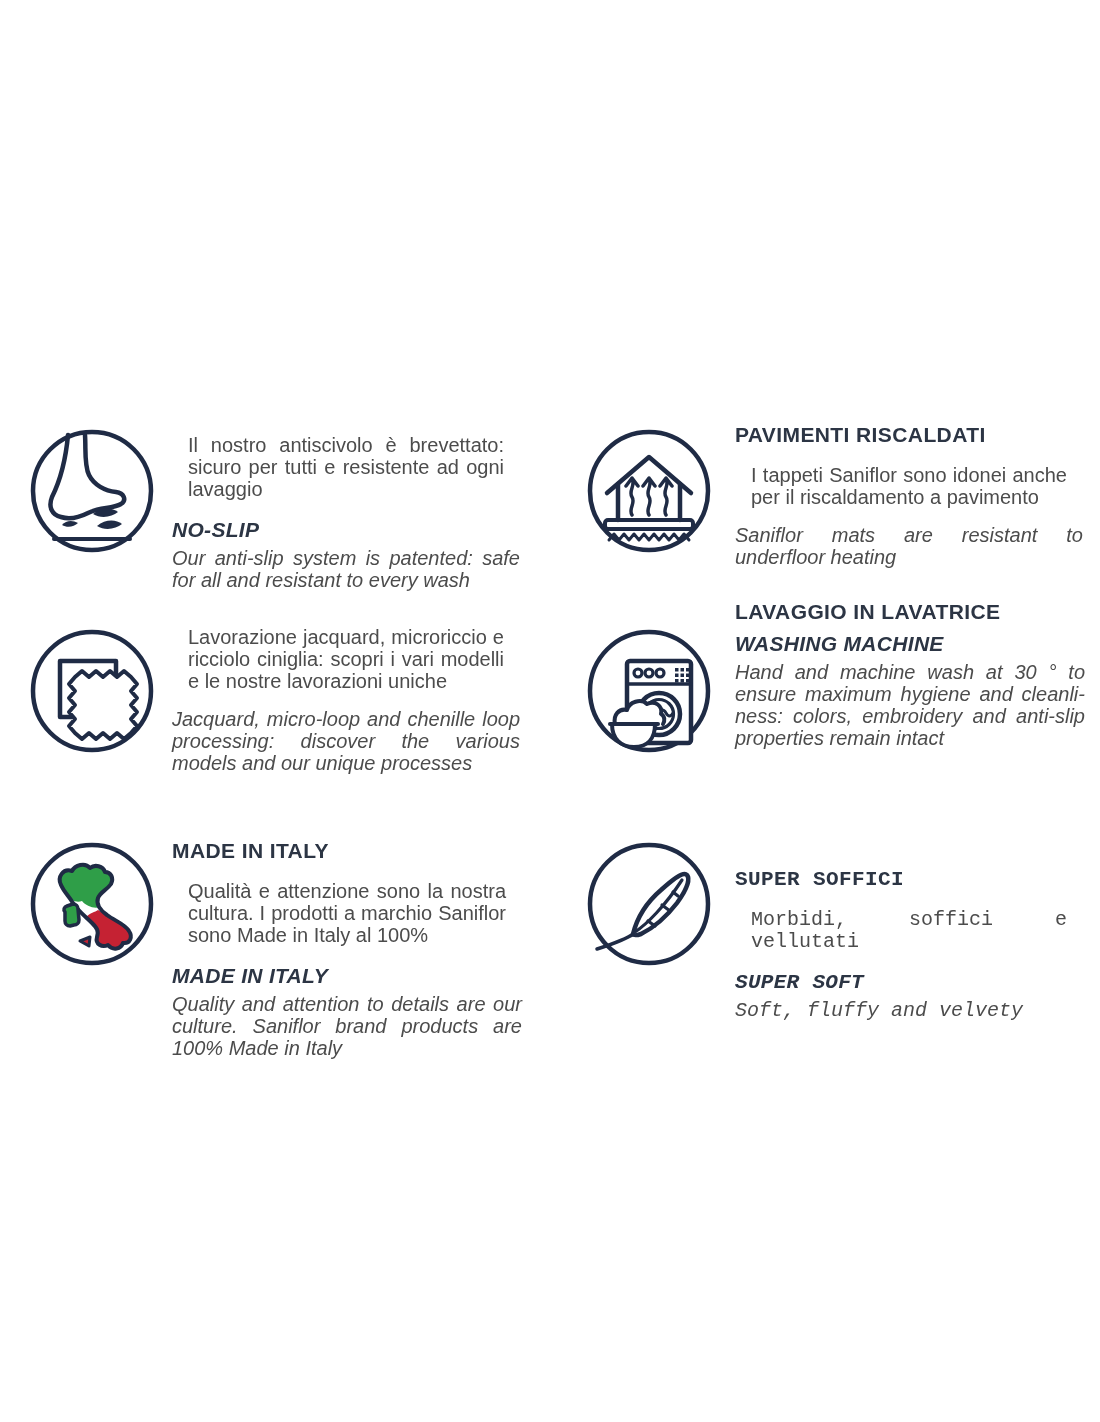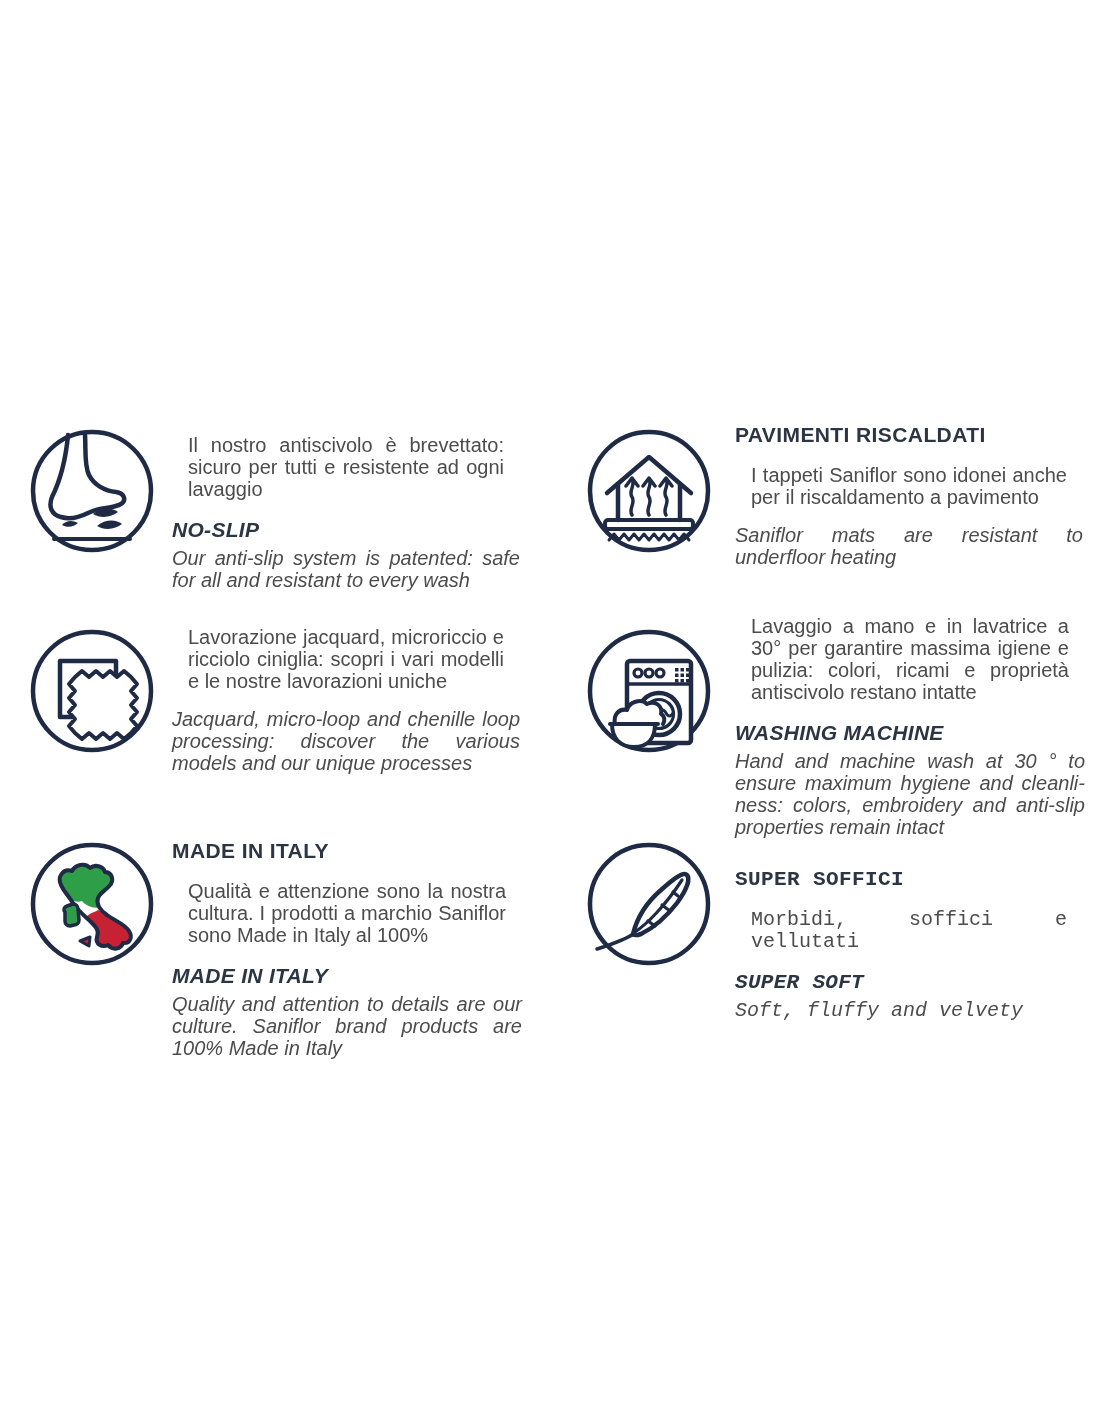--- a/index.html
+++ b/index.html
@@ -121,21 +121,21 @@
         </g>
         <circle cx="74" cy="87" r="21" stroke-width="4.5" fill="#ffffff"></circle>
         <circle cx="74" cy="87" r="14.5" stroke-width="3.2"></circle>
         <path d="M60,86 q3.5,-6 7,0 t7,0 t7,0 t7,0" stroke-width="3"></path>
         <path d="M30,97 C28,88 34,81 42,83 C44,75 56,71 62,77 C70,73 78,79 76,87 C80,89 80,94 78,97" fill="#ffffff" stroke-width="4"></path>
         <path d="M27,97 C27,112 36,120 49,120 C62,120 70,112 70,97 Z" fill="#ffffff" stroke-width="4"></path>
         <path d="M25,97 L73,97" stroke-width="4"></path>
       </svg>
     </div>
     <div class="text" style="left:150px; width:350px;">
-      <p class="desc-it">Lavaggio a mano e in lavatrice a 30° per garantire massima igiene e pulizia: colori, ricami e proprietà antiscivolo restano intatte</p>
+      <h3 class="title-it">LAVAGGIO IN LAVATRICE</h3>
       <h4 class="title-en">WASHING MACHINE</h4>
       <p class="desc-en">Hand and machine wash at 30 ° to ensure maximum hygiene and cleanli­ness: colors, embroidery and anti-slip properties remain intact</p>
     </div>
   </div>
 
   <div class="block" style="top:838px; left:28px;">
     <div class="icon" style="top:2px;">
       <svg viewBox="0 0 128 128" fill="none" stroke="currentColor">
         <circle cx="64" cy="64" r="59" stroke-width="4.5"></circle>
         <path d="M33,45 C29,37 35,28 44,31 C47,25 57,22 62,28 C67,24 75,26 77,32 C83,32 86,38 83,44 C79,50 72,52 70,58 C68,64 72,70 79,75 C87,81 97,84 101,91 C105,97 102,104 95,103 C93,109 85,111 80,105 C74,108 67,104 69,97 C71,91 69,88 64,83 C57,76 50,71 45,63 C40,55 36,52 33,45 Z" fill="#ffffff"></path>

